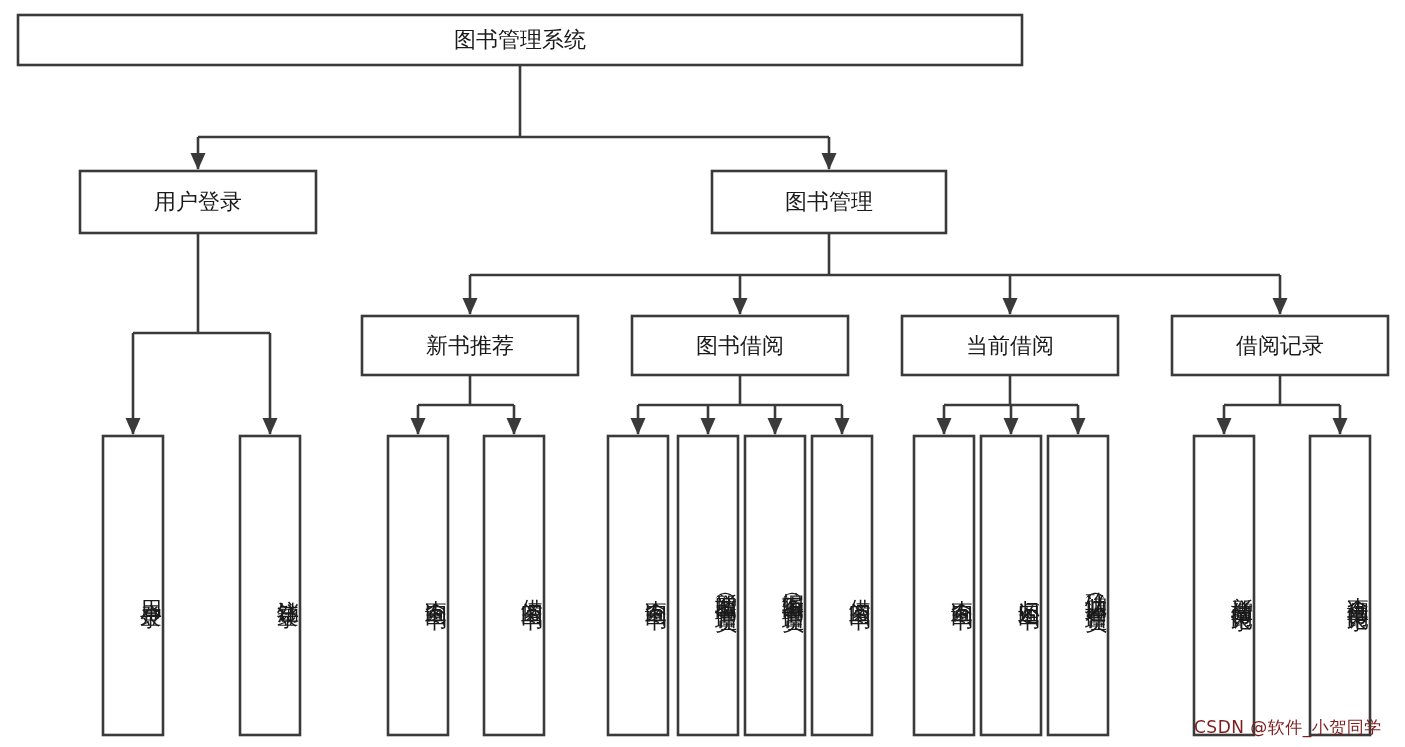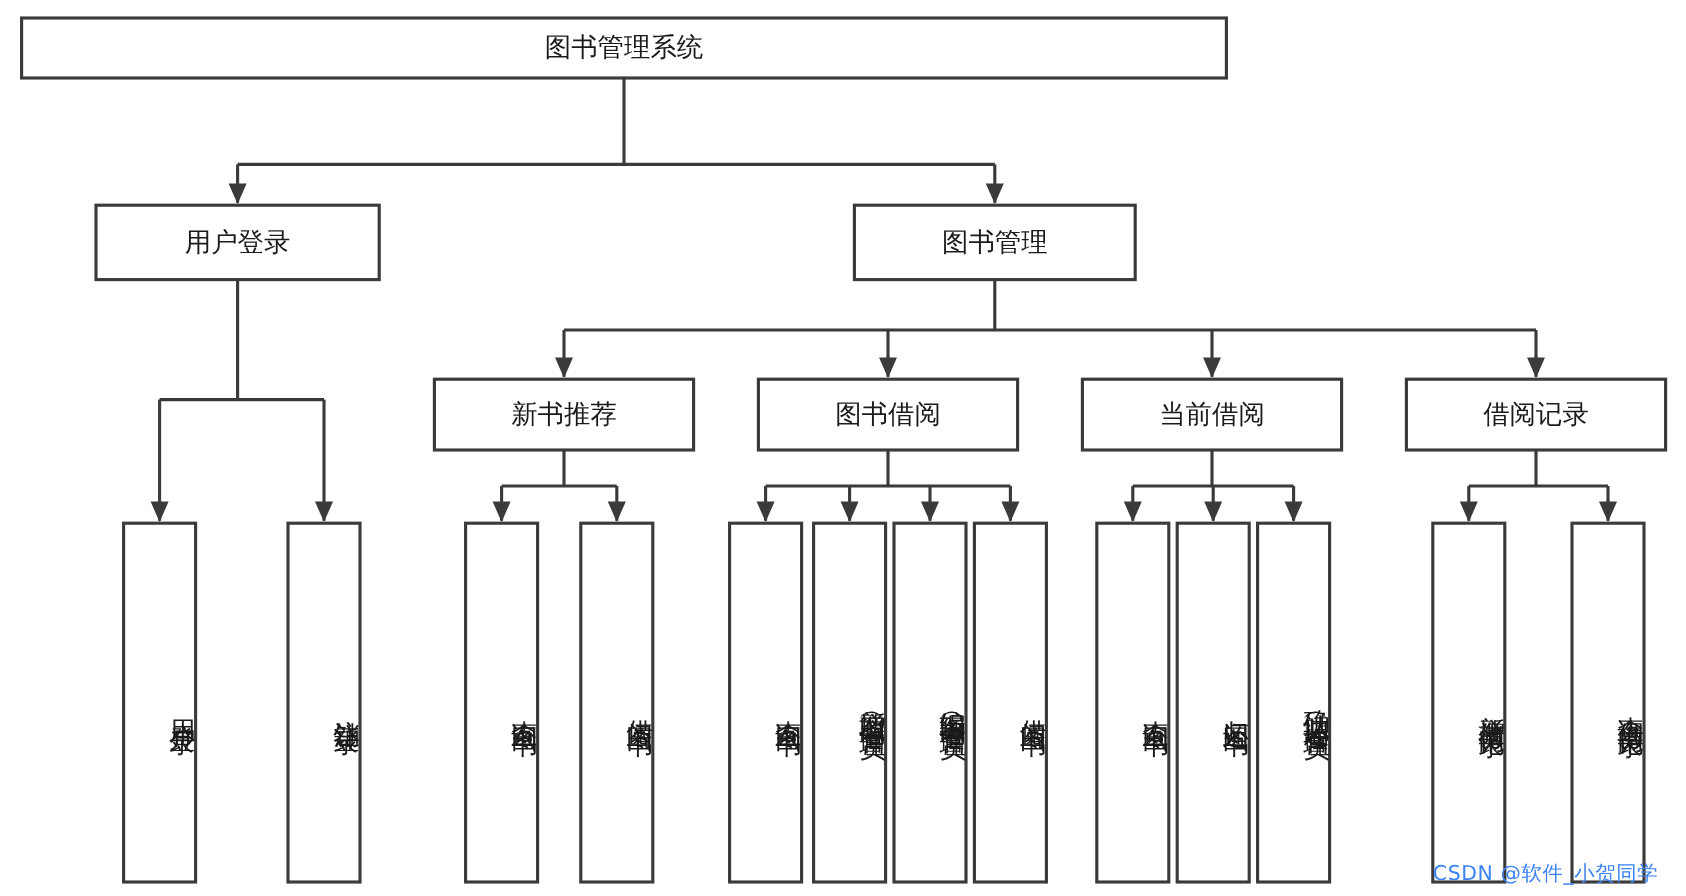--- a/index.html
+++ b/index.html
@@ -64,21 +64,21 @@
     white-space: nowrap;
     display: flex;
     align-items: flex-start;
     justify-content: center;
     pointer-events: none;
   }
   .watermark {
     position: absolute;
     font-family: "DejaVu Sans", "Liberation Sans", sans-serif;
     font-size: 17px;
-    color: #3b82f6;
+    color: #7f1d1d;
     white-space: nowrap;
     letter-spacing: 0.5px;
   }
 </style>
 </head>
 <body>
 
 <div id="diagram-root">
 
   <svg id="flow-svg" viewBox="0 0 1405 747">

